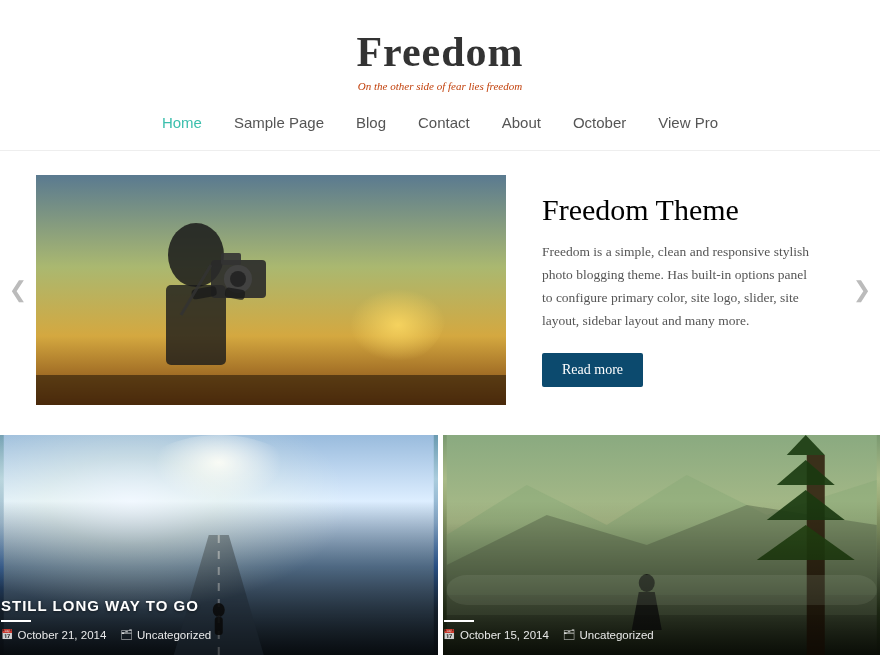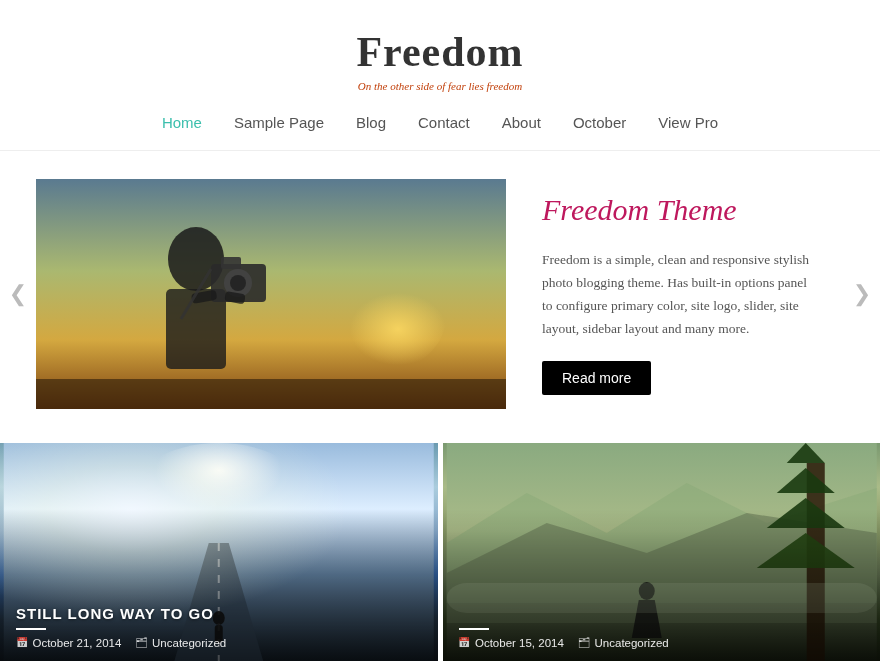--- a/index.html
+++ b/index.html
@@ -82,39 +82,38 @@
     }
 
     
     .slider-content {
       flex: 1;
       padding: 20px 30px 20px 36px;
     }
     .slider-content h2 {
       font-size: 30px;
       font-weight: 400;
-      color: #be185d;
-      margin-bottom: 22px;
-      font-style: italic;
+      color: #000000;
+      margin-bottom: 14px;
     }
     .slider-content p {
       font-size: 13.5px;
       color: #555;
       line-height: 1.7;
       margin-bottom: 20px;
       font-family: Liberation Serif, serif;
     }
     .read-more-btn {
       display: inline-block;
-      background: #000000;
+      background: #0c4a6e;
       color: #fff;
       padding: 9px 20px;
       text-decoration: none;
       font-size: 14px;
-      font-family: Liberation Sans, sans-serif;
+      font-family: Liberation Serif, serif;
       border: none;
       cursor: pointer;
       border-radius: 2px;
     }
 
     
     .blog-grid {
       display: flex;
       gap: 0;
       margin-top: 10px;
@@ -150,21 +149,21 @@
     }
     .card-bg-2::after {
       content: '';
       position: absolute;
       bottom: 0; left: 0; right: 0; top: 0;
       background: linear-gradient(to bottom, transparent 30%, rgba(0,0,0,0.6) 100%);
     }
     .card-body {
       position: absolute;
       bottom: 0;
-      left: 15px;
+      left: 0;
       right: 0;
       padding: 14px 1px;
       z-index: 2;
     }
     .card-title {
       color: #fff;
       font-size: 15px;
       font-weight: 700;
       text-transform: uppercase;
       letter-spacing: 1px;

